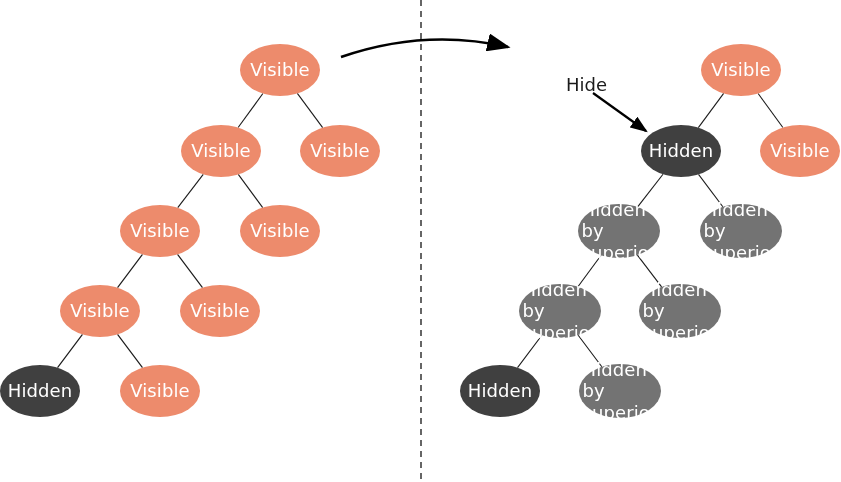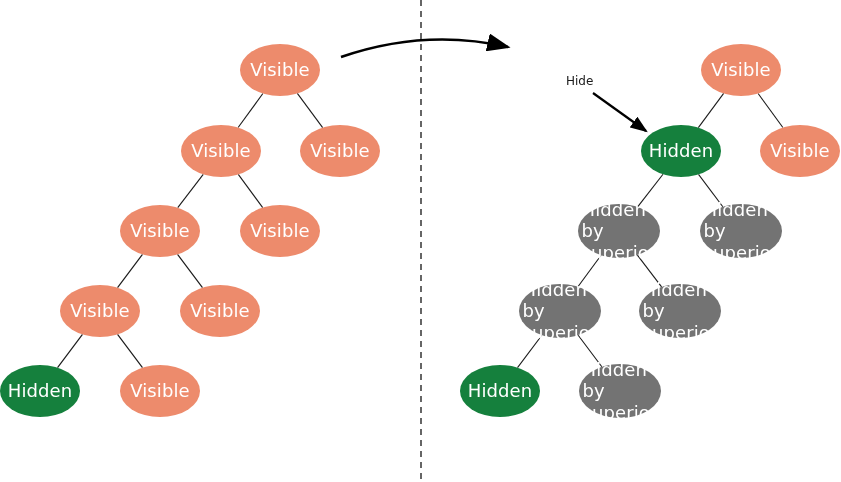--- a/index.html
+++ b/index.html
@@ -35,25 +35,25 @@
     color: #ffffff;
     font-size: 18px;
     font-weight: normal;
     line-height: 1.18;
     letter-spacing: 0.1px;
     box-sizing: border-box;
     padding: 0 4px;
     white-space: pre-line;
   }
   .node.visible   { background: #ed8b6c; }
-  .node.hidden    { background: #15803d; }
+  .node.hidden    { background: #404040; }
   .node.inherited { background: #737373; }
   .hide-label {
     position: absolute;
-    font-size: 12px;
+    font-size: 18px;
     color: #1a1a1a;
     font-weight: normal;
     white-space: nowrap;
   }
 </style>
 </head>
 <body>
 
 <div id="canvas">
 

